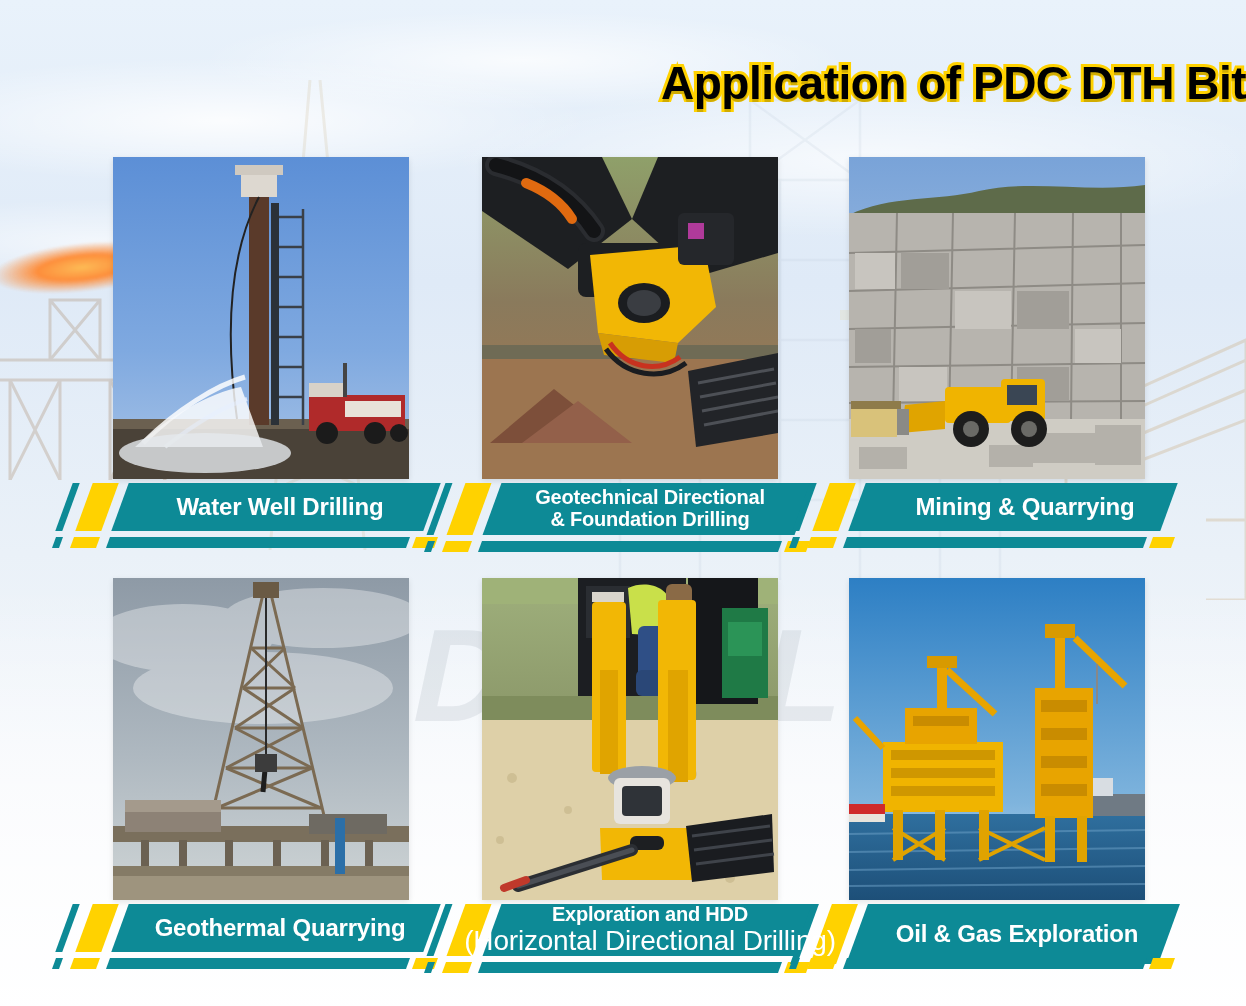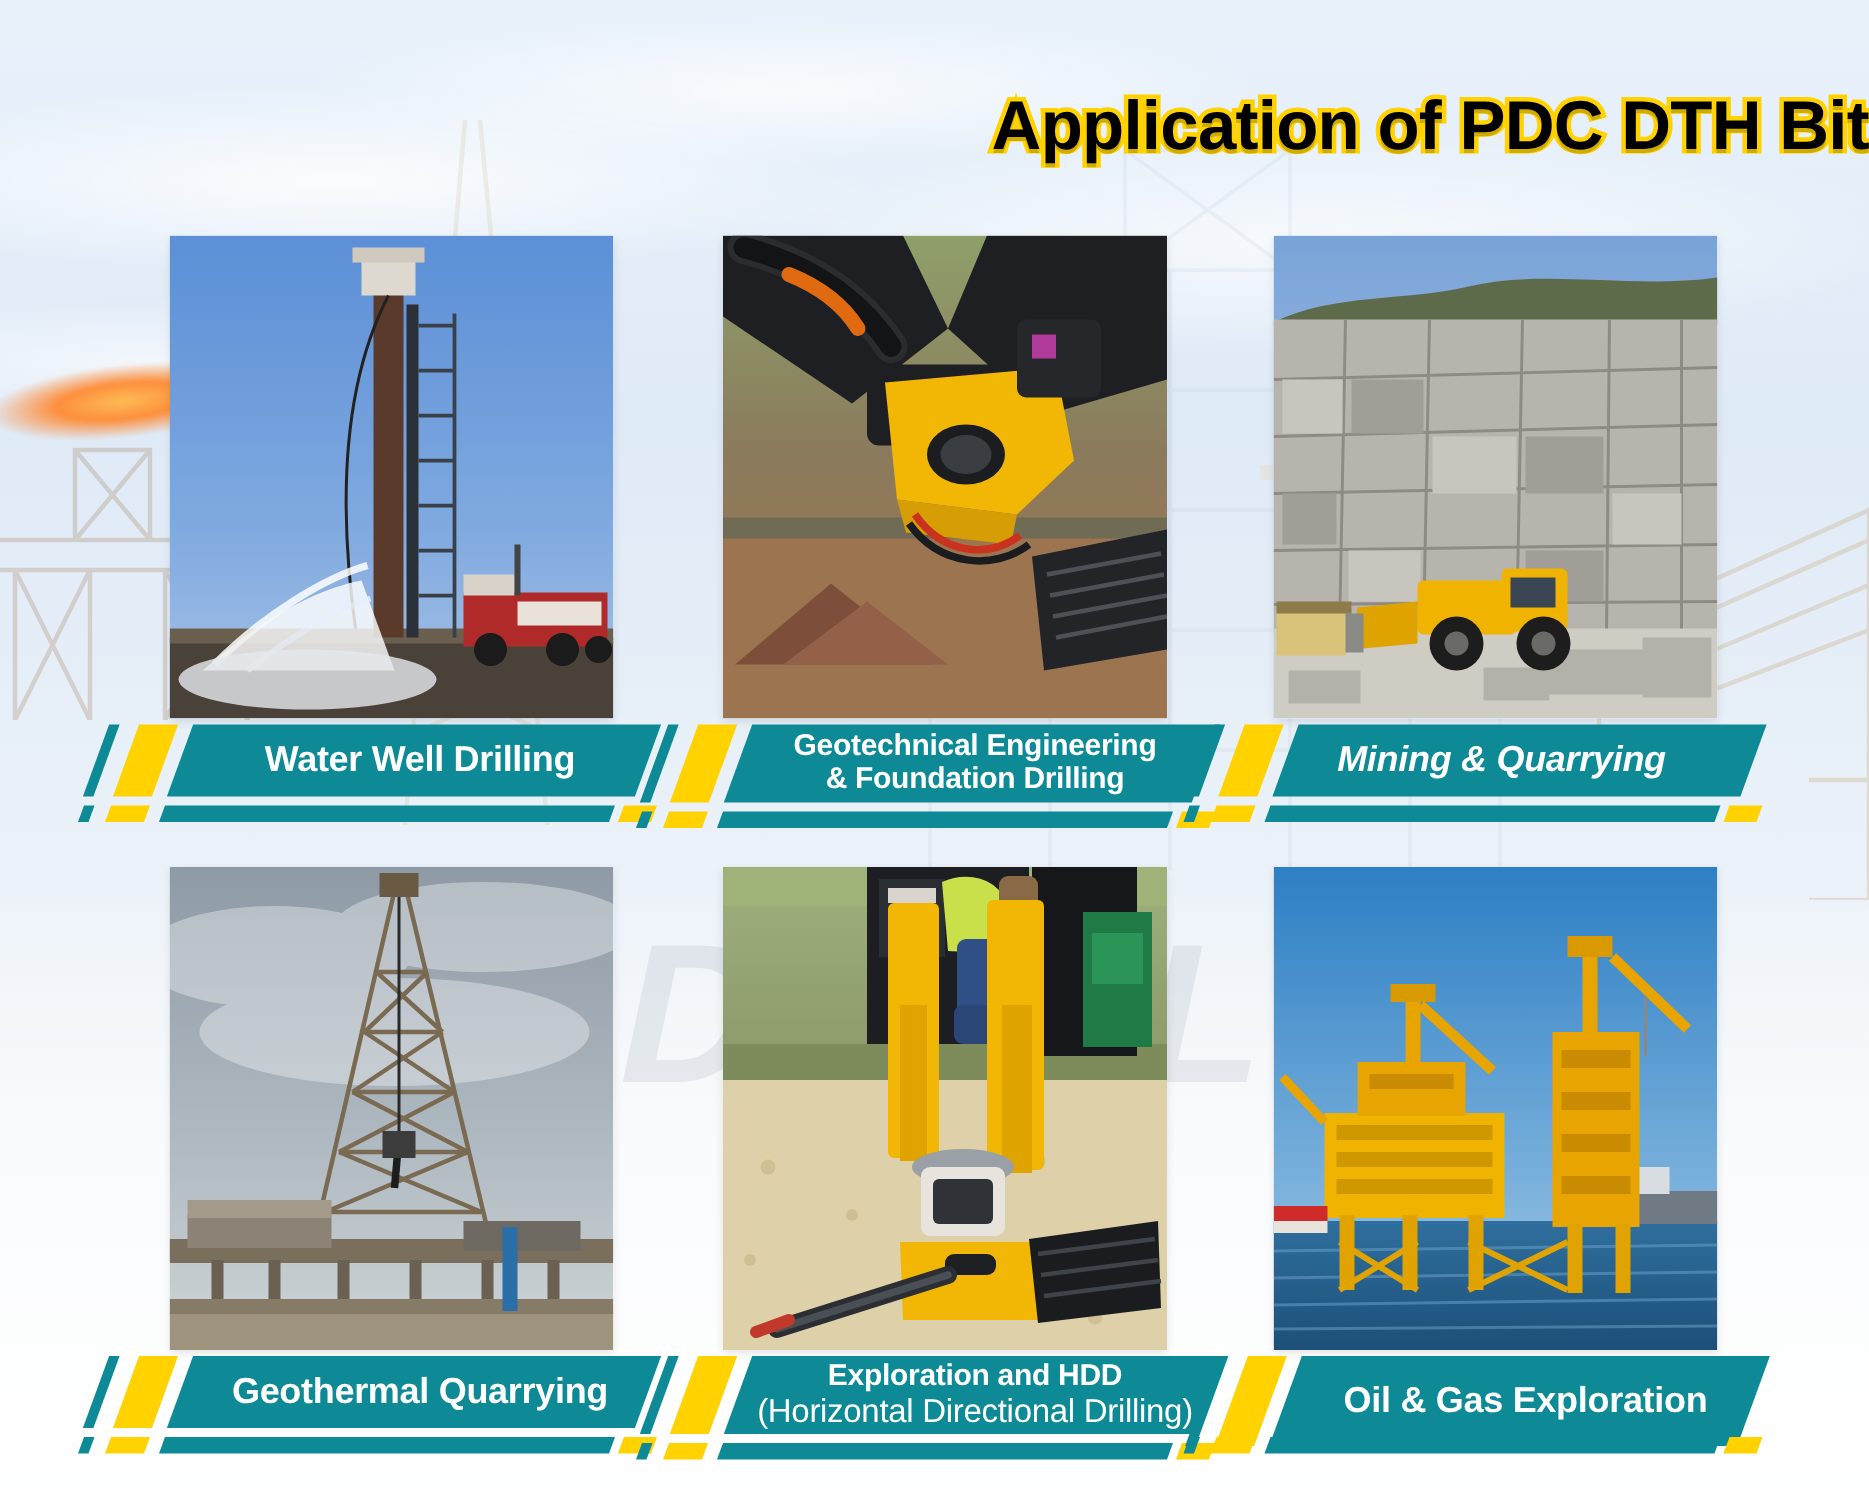--- a/index.html
+++ b/index.html
@@ -96,21 +96,21 @@
   }
   .lb-text{
     position:absolute; top:0; height:100%;
     display:flex; flex-direction:column;
     align-items:center; justify-content:center;
     color:#fff; text-align:center; line-height:1.08;
     z-index:4;
   }
   .lb-l1{ font-size:24px; font-weight:bold; letter-spacing:-0.2px; white-space:nowrap; }
   .lb-l2{ font-size:24px; font-weight:bold; letter-spacing:-0.2px; white-space:nowrap; }
-  .lb-l2.reg{ font-weight:normal; font-size:22px; }
+  .lb-l2.reg{ font-weight:normal; font-size:28px; }
   .lb-l1.sm{ font-size:20px; }
   .lb-l2.sm{ font-size:20px; }
 
   
   .underbar{ position:absolute; left:0; }
   .ub-thin   { position:absolute; top:0; height:100%; width:7px;  background:#0d8a96; transform:skewX(-20deg); }
   .ub-yellow { position:absolute; top:0; height:100%; width:26px; background:#FFD200; transform:skewX(-20deg); }
   .ub-main   { position:absolute; top:0; height:100%; background:#0d8a96; transform:skewX(-20deg); }
   .ub-ytail  { position:absolute; top:0; height:100%; width:22px; background:#FFD200; transform:skewX(-20deg); }
 </style>
@@ -276,21 +276,21 @@
         <path d="M128 186 C146 212 176 216 198 200" stroke="#c8321f" stroke-width="5" fill="none"></path>
         <path d="M124 192 C144 220 180 224 204 206" stroke="#1a1c20" stroke-width="5" fill="none"></path>
       </svg>
     </div>
   </div>
   <div class="label-wrap" style="top:483px; left:430px; width:380px; height:52px;">
     <div class="lb-slash lb-thin" style="left:6px;"></div>
     <div class="lb-slash lb-yellow" style="left:26px;"></div>
     <div class="lb-main" style="left:62px; width:312px;"></div>
     <div class="lb-text" style="left:70px; width:300px;">
-      <span class="lb-l1 sm">Geotechnical Engineering</span>
+      <span class="lb-l1 sm">Geotechnical Directional</span>
       <span class="lb-l2 sm">&amp; Foundation Drilling</span>
     </div>
   </div>
   <div class="underbar" style="top:541px; left:422px; width:392px; height:11px;">
     <div class="ub-thin" style="left:4px;"></div>
     <div class="ub-yellow" style="left:22px;"></div>
     <div class="ub-main" style="left:58px; width:300px;"></div>
     <div class="ub-ytail" style="left:364px;"></div>
   </div>
 
@@ -347,21 +347,21 @@
 
         <rect x="2" y="250" width="46" height="30" fill="#d9c27a"></rect>
         <rect x="2" y="244" width="50" height="8" fill="#8e7b4a"></rect>
       </svg>
     </div>
   </div>
   <div class="label-wrap" style="top:483px; left:795px; width:380px; height:48px;">
     <div class="lb-slash lb-thin" style="left:6px;"></div>
     <div class="lb-slash lb-yellow" style="left:26px;"></div>
     <div class="lb-main" style="left:62px; width:312px;"></div>
-    <div class="lb-text" style="left:56px; width:300px;font-style:italic;">
+    <div class="lb-text" style="left:80px; width:300px;">
       <span class="lb-l1">Mining &amp; Quarrying</span>
     </div>
   </div>
   <div class="underbar" style="top:537px; left:787px; width:392px; height:11px;">
     <div class="ub-thin" style="left:4px;"></div>
     <div class="ub-yellow" style="left:22px;"></div>
     <div class="ub-main" style="left:58px; width:300px;"></div>
     <div class="ub-ytail" style="left:364px;"></div>
   </div>
 

